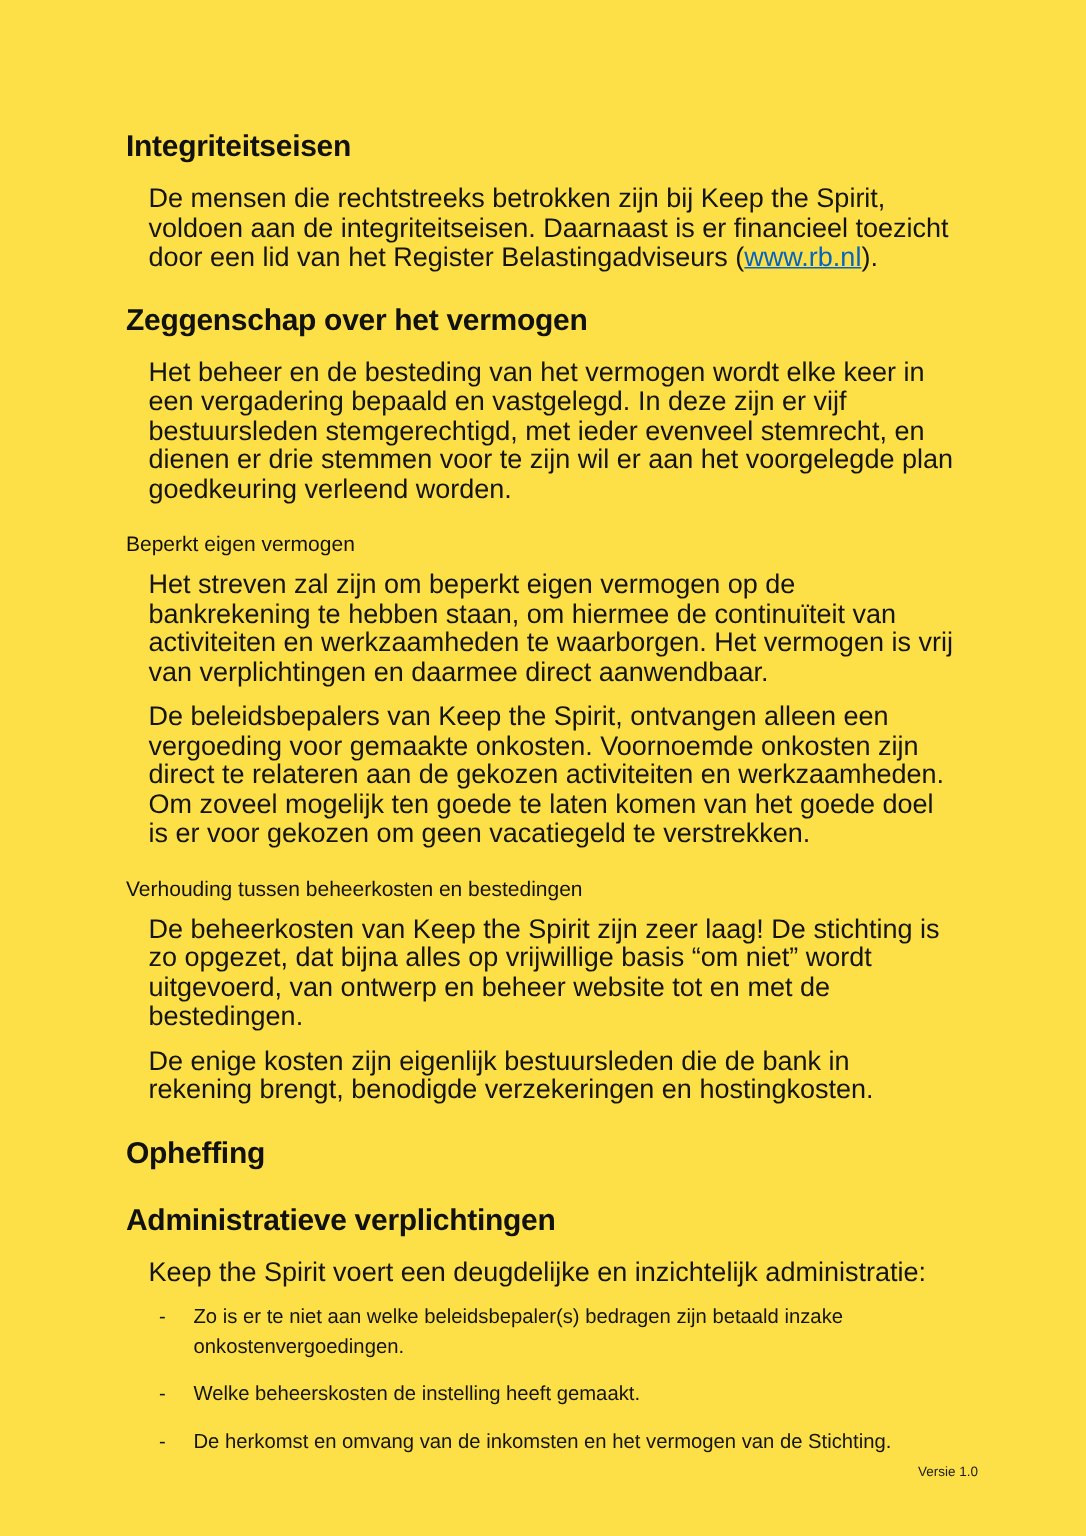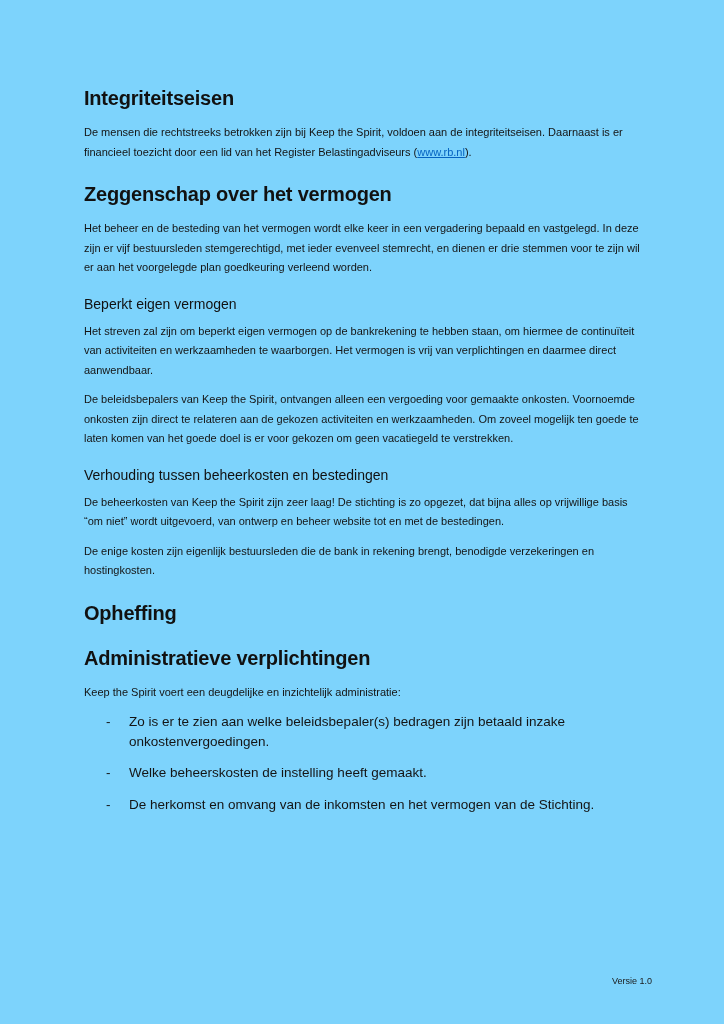--- a/index.html
+++ b/index.html
@@ -4,21 +4,21 @@
 <style>
   html, body {
     margin: 0;
     padding: 0;
     background: #ffffff;
   }
   .page {
     position: relative;
     width: 724px;
     height: 1024px;
-    background: #7dd3fc;
+    background: #fde047;
     overflow: hidden;
     font-family: "Liberation Sans", "DejaVu Sans", sans-serif;
     color: #141414;
   }
   .content {
     padding: 86px 84px 0 84px;
   }
   h1 {
     font-size: 20px;
     line-height: 25px;
@@ -31,23 +31,23 @@
     margin-top: 0;
   }
   h3 {
     font-size: 14px;
     line-height: 17px;
     font-weight: 400;
     margin: 18px 0 9px 0;
     color: #111111;
   }
   p {
-    font-size: 11px;
+    font-size: 18px;
     line-height: 19.5px;
-    margin: 0 0 10px 0;
+    margin: 0 0 10px 15px;
   }
   a.doc-link {
     color: #0563c1;
     text-decoration: underline;
     cursor: pointer;
   }
   ul.bullets {
     list-style: none;
     margin: 2px 0 0 0;
     padding: 0 0 0 22px;
@@ -93,21 +93,21 @@
     <p>De enige kosten zijn eigenlijk bestuursleden die de bank in rekening brengt, benodigde verzekeringen en hostingkosten.</p>
 
     <h1>Opheffing</h1>
 
     <h1>Administratieve verplichtingen</h1>
     <p>Keep the Spirit voert een deugdelijke en inzichtelijk administratie:</p>
 
     <ul class="bullets">
       <li>
         <span class="marker">-</span>
-        <span>Zo is er te zien aan welke beleidsbepaler(s) bedragen zijn betaald inzake onkostenvergoedingen.</span>
+        <span>Zo is er te niet aan welke beleidsbepaler(s) bedragen zijn betaald inzake onkostenvergoedingen.</span>
       </li>
       <li>
         <span class="marker">-</span>
         <span>Welke beheerskosten de instelling heeft gemaakt.</span>
       </li>
       <li>
         <span class="marker">-</span>
         <span>De herkomst en omvang van de inkomsten en het vermogen van de Stichting.</span>
       </li>
     </ul>

